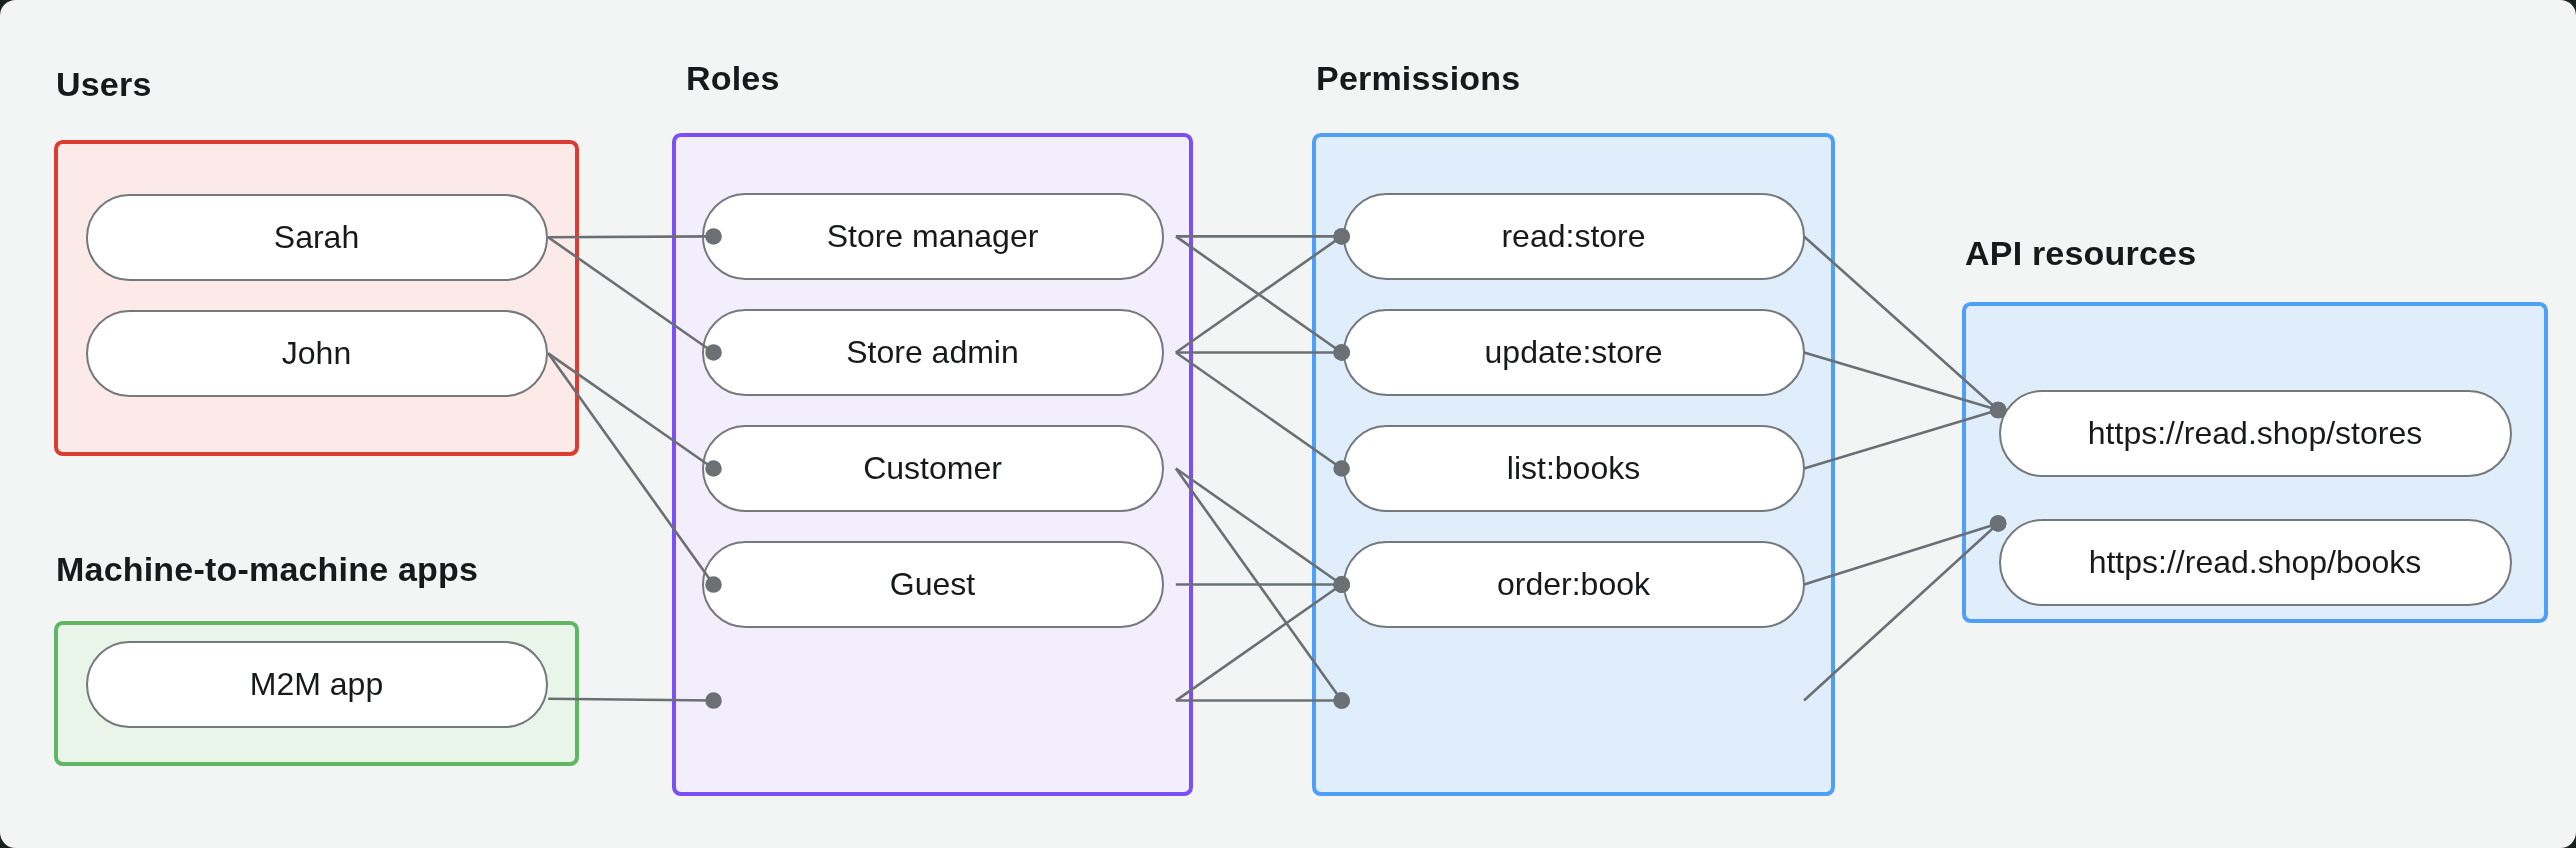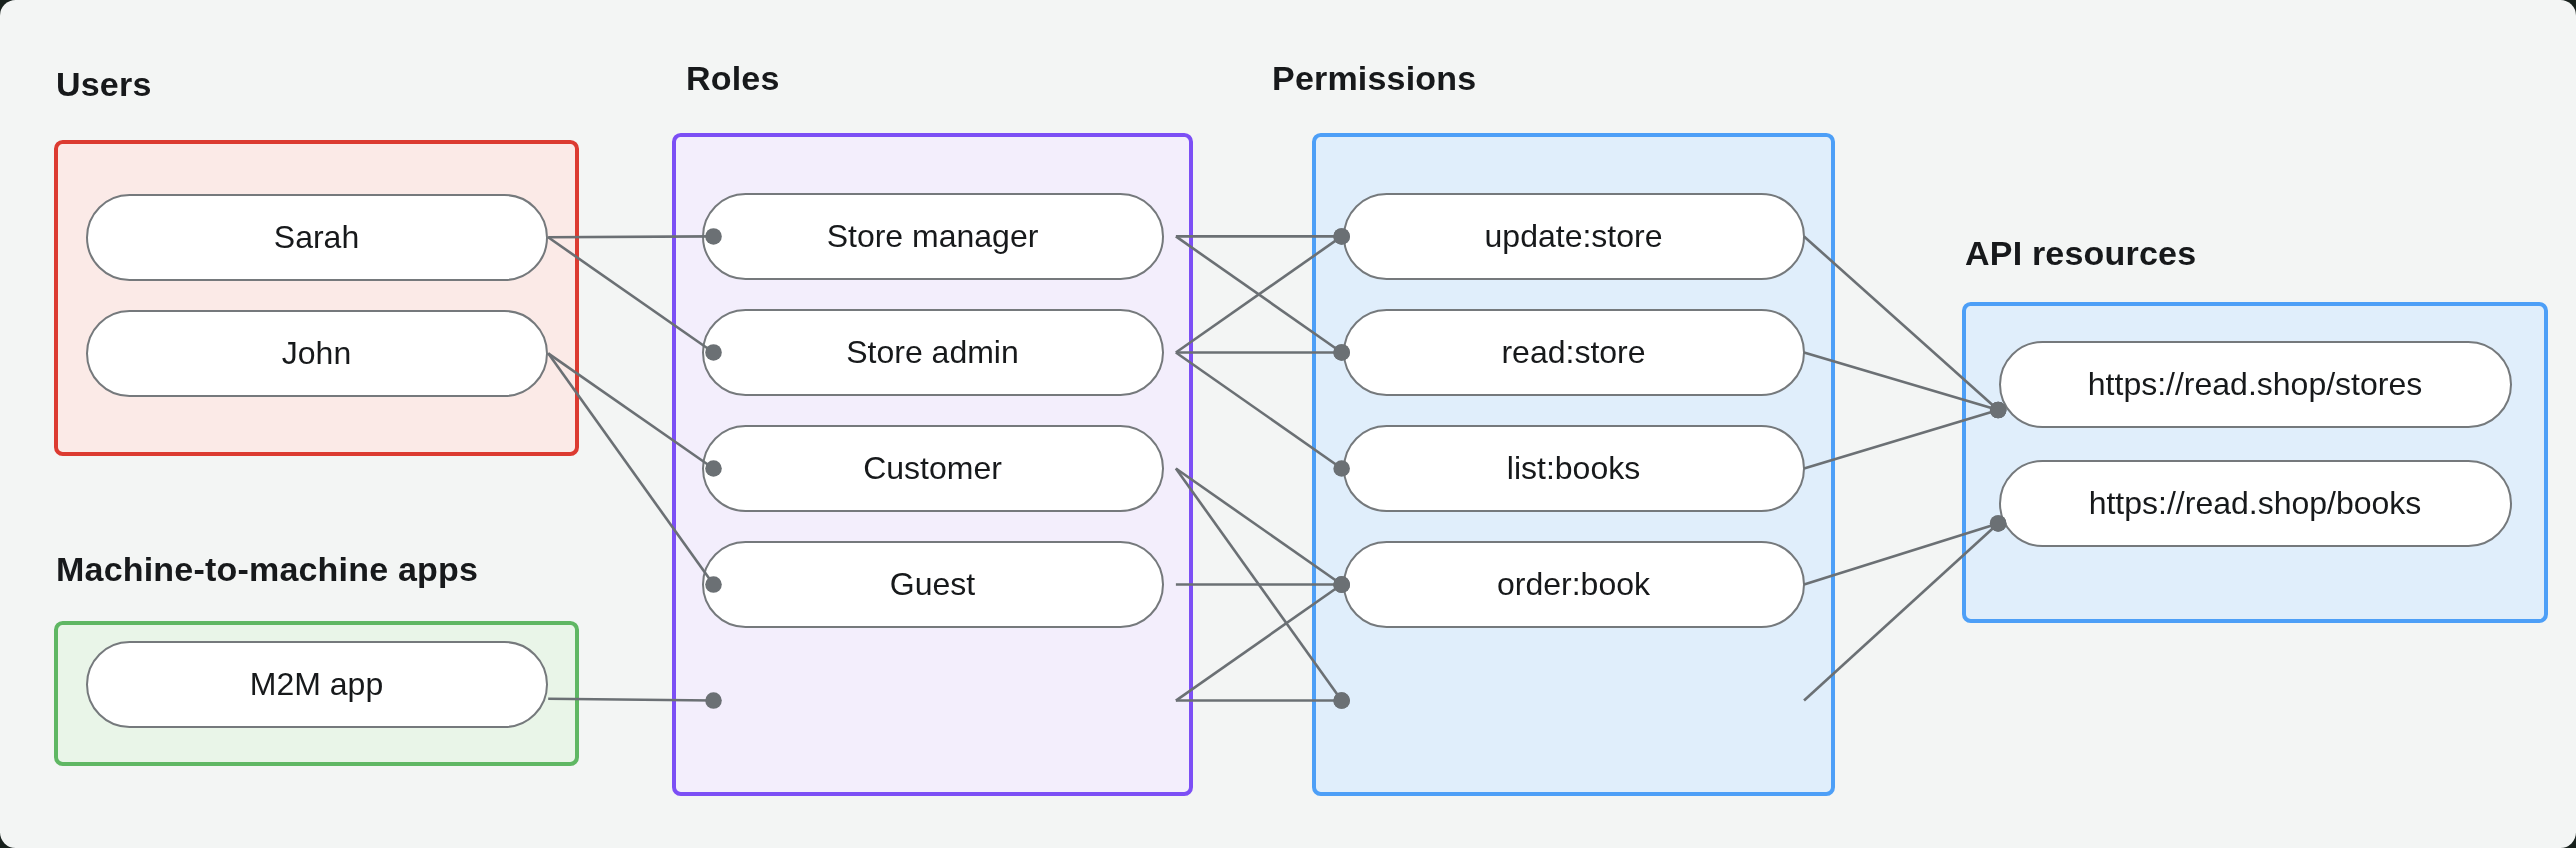--- a/index.html
+++ b/index.html
@@ -48,24 +48,24 @@
     flex: 0 0 auto;
     white-space: nowrap;
   }
   
   #label-users       { left: 56px;   top: 65px;  }
   #box-users         { left: 54px;   top: 140px; width: 525px; height: 316px; padding-top: 50px; row-gap: 29px; }
   #label-m2m         { left: 56px;   top: 550px; }
   #box-m2m           { left: 54px;   top: 621px; width: 525px; height: 145px; padding-top: 16px; }
   #label-roles       { left: 686px;  top: 59px;  }
   #box-roles         { left: 672px;  top: 133px; width: 521px; height: 663px; padding-top: 56px; row-gap: 29px; }
-  #label-permissions { left: 1272px; top: 59px;  }
+  #label-permissions { left: 1316px; top: 59px;  }
   #box-permissions   { left: 1312px; top: 133px; width: 523px; height: 663px; padding-top: 56px; row-gap: 29px; }
   #label-api         { left: 1965px; top: 234px; }
-  #box-api           { left: 1962px; top: 302px; width: 586px; height: 321px; padding-top: 35px; row-gap: 32px; }
+  #box-api           { left: 1962px; top: 302px; width: 586px; height: 321px; padding-top: 84px; row-gap: 42px; }
   #box-api .pill     { width: 513px; }
   #edge-layer {
     position: absolute;
     left: 0; top: 0;
     width: 2576px; height: 848px;
     pointer-events: none;
   }
 </style>
 </head>
 <body style="background: rgb(24, 33, 29);">
@@ -86,22 +86,22 @@
   <div class="glabel" id="label-roles">Roles</div>
   <div class="gbox" id="box-roles" style="border-color: rgb(124, 79, 245); background: rgb(243, 238, 252);">
       <div class="pill" id="node-store-manager">Store manager</div>
       <div class="pill" id="node-store-admin">Store admin</div>
       <div class="pill" id="node-customer">Customer</div>
       <div class="pill" id="node-guest">Guest</div>
     </div>
 
   <div class="glabel" id="label-permissions">Permissions</div>
   <div class="gbox" id="box-permissions" style="border-color: rgb(77, 159, 247); background: rgb(224, 238, 251);">
+      <div class="pill" id="node-read-store">read:store</div>
       <div class="pill" id="node-update-store">update:store</div>
-      <div class="pill" id="node-read-store">read:store</div>
       <div class="pill" id="node-list-books">list:books</div>
       <div class="pill" id="node-order-book">order:book</div>
     </div>
 
   <div class="glabel" id="label-api">API resources</div>
   <div class="gbox" id="box-api" style="border-color: rgb(77, 159, 247); background: rgb(224, 238, 251);">
       <div class="pill" id="node-stores">https://read.shop/stores</div>
       <div class="pill" id="node-books">https://read.shop/books</div>
     </div>
 

